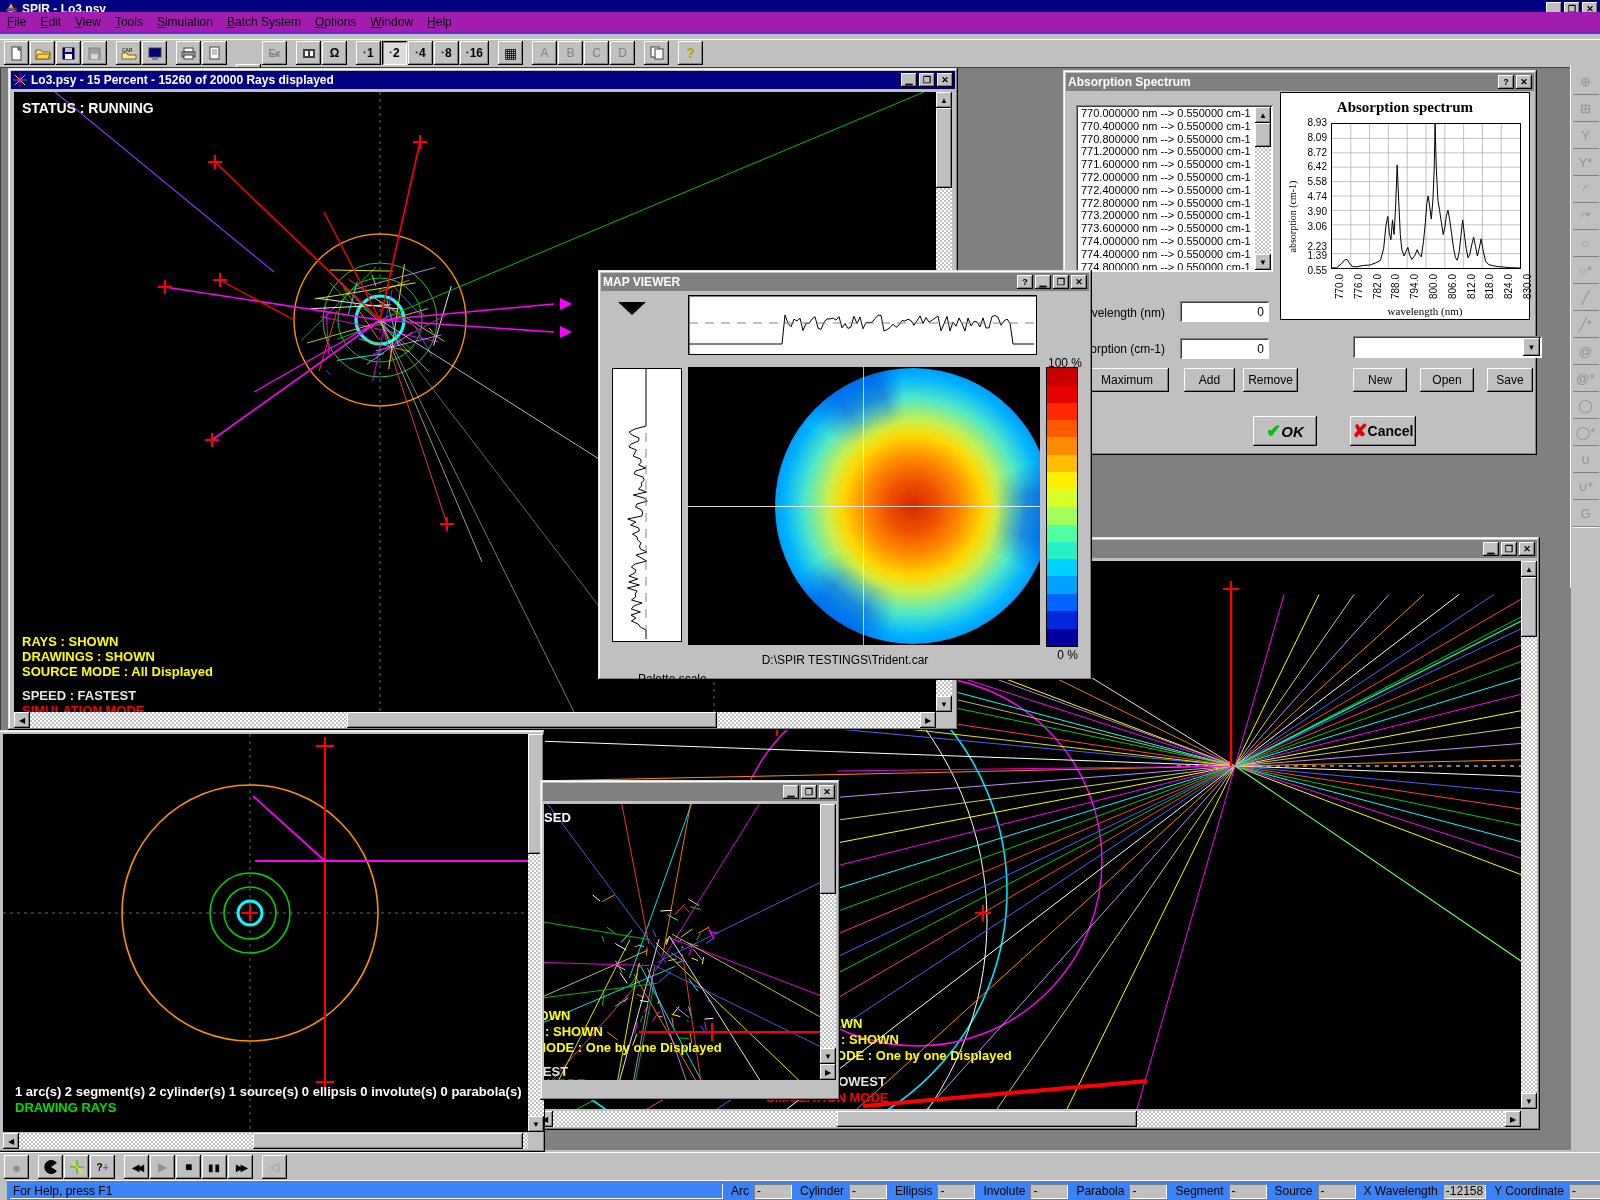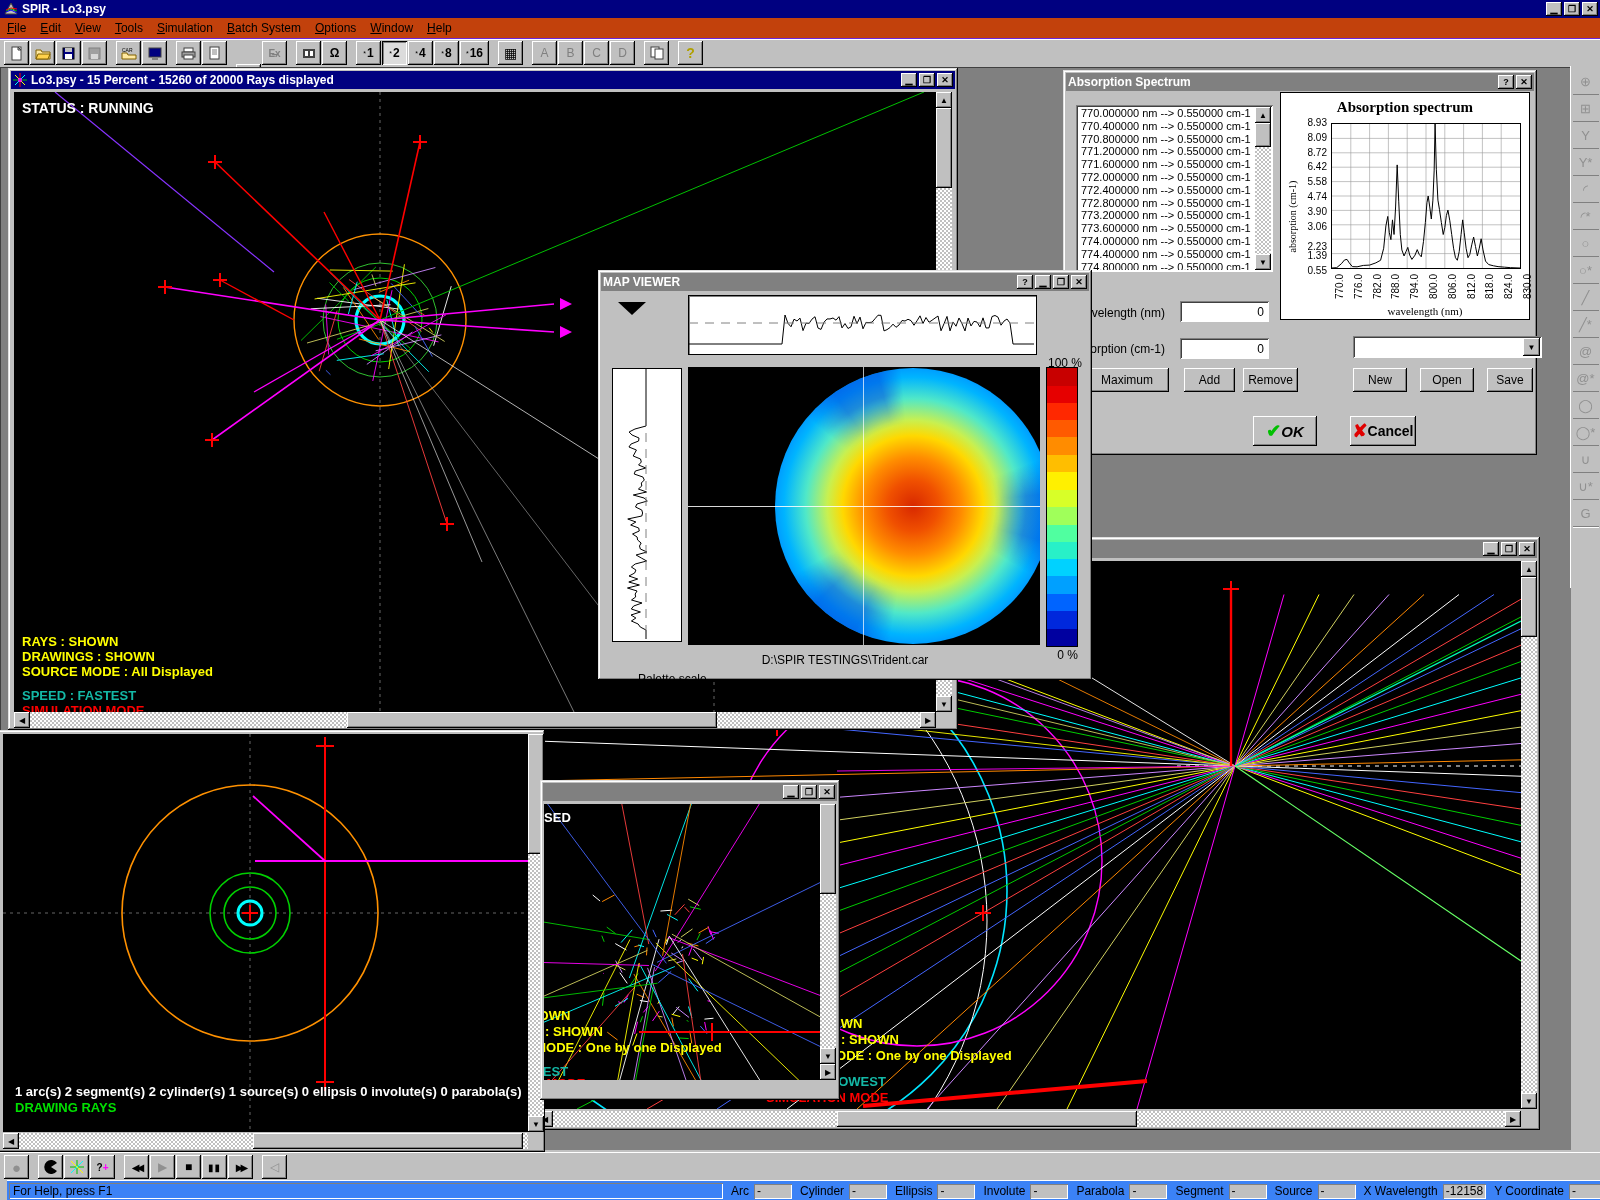--- a/index.html
+++ b/index.html
@@ -18,35 +18,35 @@
   .tbar.active{background:#000080;}
   .tbar.inactive{background:#808080;}
   .tbtn{width:16px;height:14px;margin-left:2px;font-size:9px;font-weight:bold;color:#000;flex:none;}
   .canvas{position:absolute;background:#000;overflow:hidden;}
   .checker{background-image:conic-gradient(#fff 25%,#c0c0c0 0 50%,#fff 0 75%,#c0c0c0 0);background-size:4px 4px;}
   .scroll-v{position:absolute;width:16px;}
   .scroll-h{position:absolute;height:16px;}
   .sbtn{width:16px;height:16px;font-size:8px;color:#000;}
   .thumb{position:absolute;background:#c0c0c0;box-shadow:inset -1px -1px 0 #000,inset 1px 1px 0 #fff,inset -2px -2px 0 #808080;}
   
-  #menubar{position:absolute;left:0;top:18px;width:100%;height:20px;background:#c2410c;display:flex;align-items:center;border-bottom:2px solid #6d28d9;}
+  #menubar{position:absolute;left:0;top:12px;width:100%;height:20px;background:#a21caf;display:flex;align-items:center;border-bottom:2px solid #6d28d9;}
   .menu-item{padding:2px 7px;display:inline-block;}
   .menu-item::first-letter{text-decoration:underline;}
   #toolbar{position:absolute;left:0;top:39px;width:100%;height:28px;background:#c0c0c0;display:flex;align-items:center;gap:1px;padding-left:4px;
            border-bottom:1px solid #808080;box-shadow:inset 0 1px 0 #fff;}
   .tb{width:25px;height:24px;font-size:12px;}
   .tb.dis{color:#808080;}
   .sep{width:7px;height:24px;flex:none;}
   .zoomstar{font-size:7px;vertical-align:top;margin-right:1px;}
   
   #right-tools{position:absolute;right:0;top:66px;width:29px;display:flex;flex-direction:column;align-items:center;background:#c0c0c0;padding-top:2px;border-left:1px solid #fff;}
   .rtool{width:26px;height:26px;color:#909090;font-size:13px;border-bottom:1px solid #808080;box-shadow:0 1px 0 #fff;display:flex;align-items:center;justify-content:center;background:#c0c0c0;}
   
   .ctext{position:absolute;font-weight:bold;font-size:13px;white-space:pre;font-family:"Liberation Sans",sans-serif;}
-  .c-wh{color:#fff;}.c-ye{color:#ffff00;}.c-ma{color:#14b8a6;}.c-re{color:#ff0000;}.c-gr{color:#00e000;}
+  .c-wh{color:#fff;}.c-ye{color:#ffff00;}.c-ma{color:#e5e5e5;}.c-re{color:#ff0000;}.c-gr{color:#00e000;}
   
   .fld{position:absolute;background:#fff;box-shadow:inset 1px 1px 0 #808080,inset -1px -1px 0 #fff,inset 2px 2px 0 #404040;
        display:flex;align-items:center;justify-content:flex-end;padding-right:5px;font-size:12px;}
   .pbtn{position:absolute;background:#c0c0c0;box-shadow:inset -1px -1px 0 #000,inset 1px 1px 0 #fff,inset -2px -2px 0 #808080;
         display:flex;align-items:center;justify-content:center;font-size:12px;}
   .listrow{height:12.8px;line-height:12.8px;white-space:nowrap;font-size:11px;padding-left:3px;}
   
   #spec-panel{background:#fff;border:1px solid #000;}
   .serif{font-family:"Liberation Serif",serif;}
   .ytick{position:absolute;right:2px;font-size:10px;text-align:right;}

